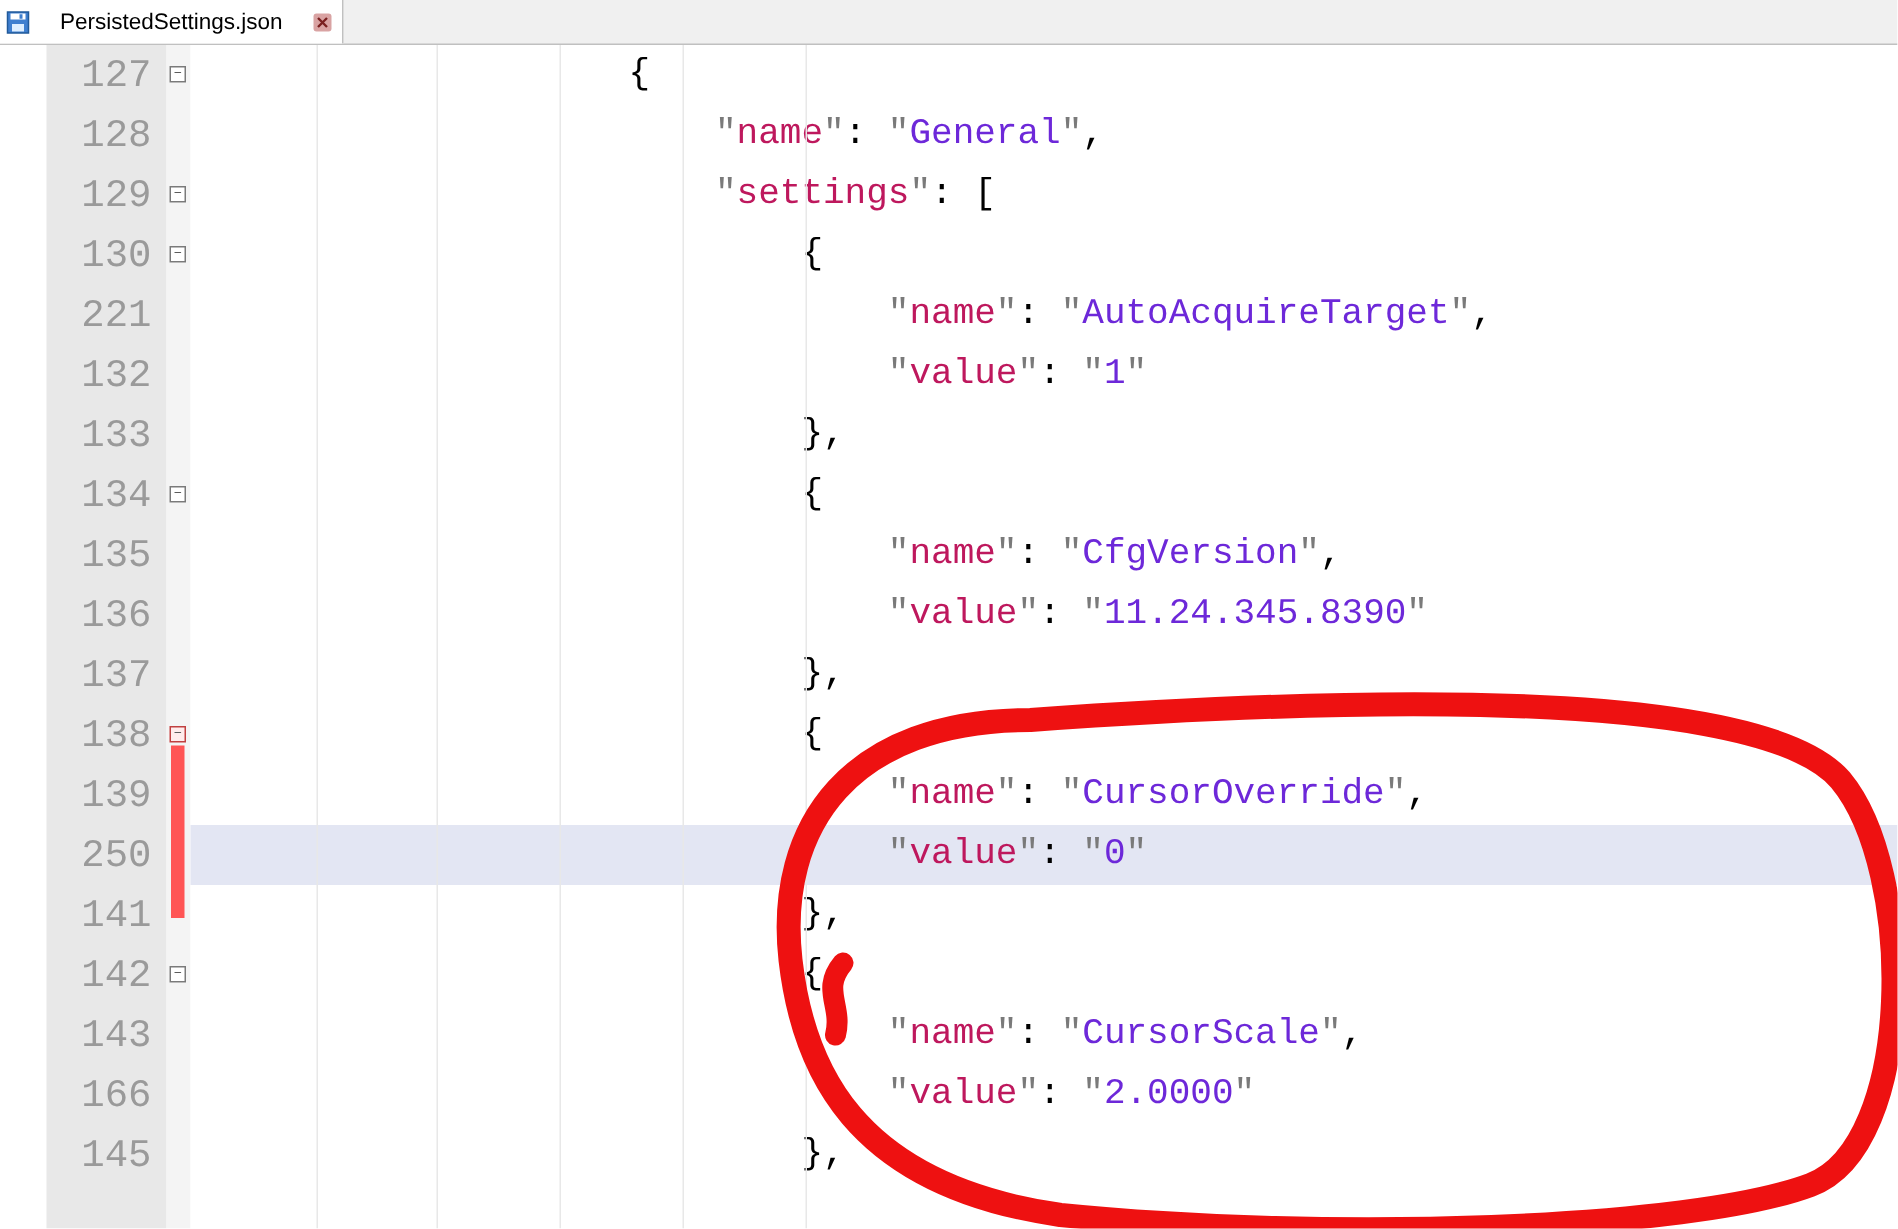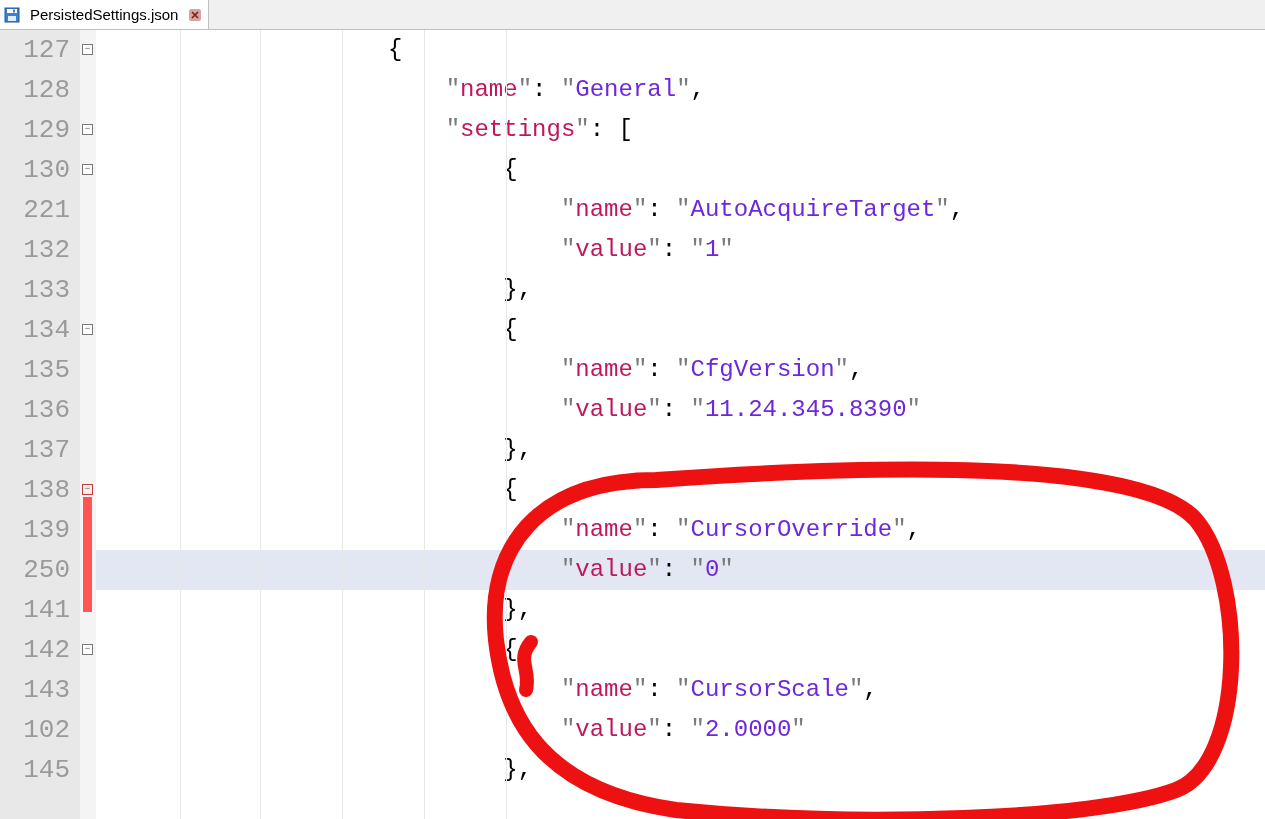--- a/index.html
+++ b/index.html
@@ -12,21 +12,21 @@
     .tab-bar {
       height: 30px;
       background: #f0f0f0;
       border-bottom: 1px solid #c0c0c0;
       display: flex;
       align-items: stretch;
     }
     .tab {
       display: flex;
       align-items: center;
-      gap: 10px;
+      gap: 20px;
       padding: 0 6px 0 4px;
       background: #ffffff;
       border-right: 1px solid #c0c0c0;
       font-family: 'Segoe UI', Tahoma, sans-serif;
       font-size: 15px;
       cursor: pointer;
       white-space: nowrap;
     }
     .tab .disk-icon {
       width: 16px;
@@ -34,20 +34,21 @@
     }
     .tab .close-icon {
       width: 14px;
       height: 14px;
       cursor: pointer;
     }
     .editor {
       display: flex;
       height: calc(819px - 30px);
       position: relative;
+      margin-left: 31px;
     }
     .gutter {
       width: 80px;
       background: #e8e8e8;
       text-align: right;
       padding-right: 10px;
       color: #9a9a9a;
       font-size: 26px;
       line-height: 40px;
       user-select: none;
@@ -149,21 +150,21 @@
     <div>134</div>
     <div>135</div>
     <div>136</div>
     <div>137</div>
     <div>138</div>
     <div>139</div>
     <div>250</div>
     <div>141</div>
     <div>142</div>
     <div>143</div>
-    <div>102</div>
+    <div>166</div>
     <div>145</div>
   </div>
 
   <div class="fold-col">
     <div class="fold-box minus" style="top:14px"></div>
     <div class="fold-box minus" style="top:94px"></div>
     <div class="fold-box minus" style="top:134px"></div>
     <div class="fold-box minus" style="top:294px"></div>
     <div class="fold-box minus" style="top:454px;border-color:#c04040;background:#ffecec"></div>
     <div class="change-mark" style="top:467px;height:115px"></div>

